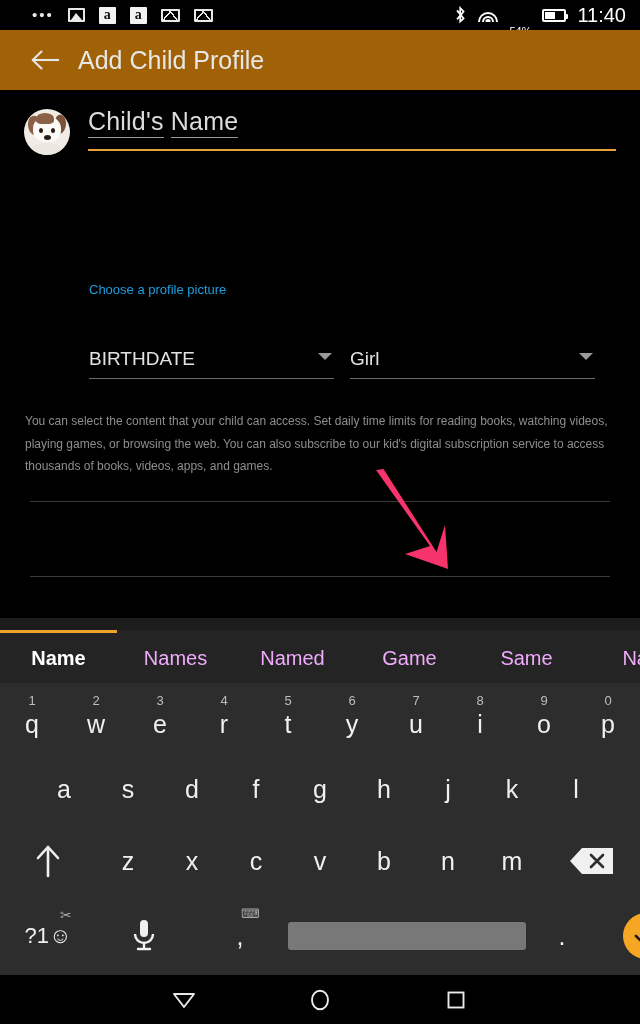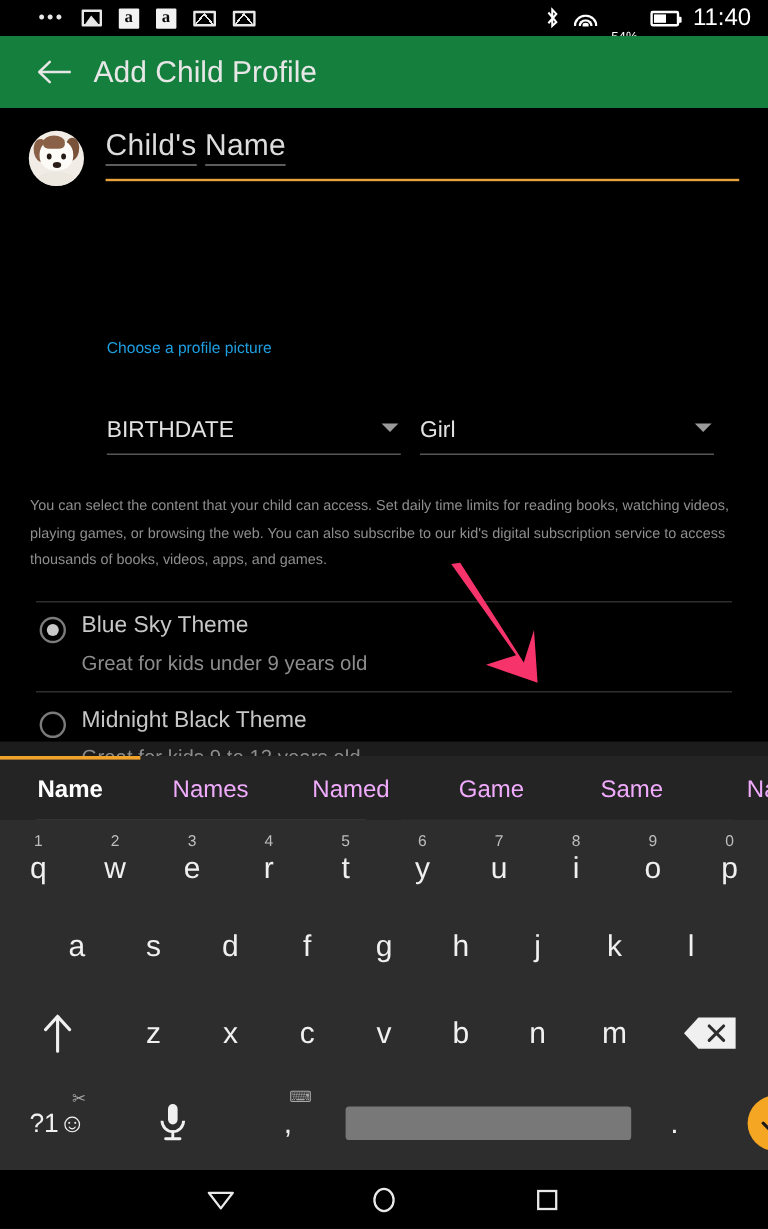--- a/index.html
+++ b/index.html
@@ -51,21 +51,21 @@
   .ico-wifi i.w3 { width:5px; height:3px; background:#fff; border:none; border-radius:50% 50% 0 0; }
   .sb-pct { color:#fff; font-size:11px;margin-top:32px; }
   .ico-batt { width:24px; height:13px; border:2px solid #fff; border-radius:2px; position:relative; padding:1px; }
   .ico-batt:after { content:""; position:absolute; right:-4px; top:3px; width:3px; height:5px; background:#fff; border-radius:0 1px 1px 0; }
   .ico-batt em { display:block; height:100%; width:52%; background:#fff; }
   .sb-time { color:#fff; font-size:20px; }
 
   
   .appbar {
     position:absolute; top:30px; left:0; width:640px; height:60px;
-    background:#15803d; display:flex; align-items:center;
+    background:#a16207; display:flex; align-items:center;
   }
   .back-arrow { width:52px; margin-left:20px; display:flex; align-items:center; justify-content:center; }
   .back-arrow svg { display:block; }
   .appbar-title { color:#e7e7e7; font-size:25px; font-weight:400; margin-left:6px; }
 
   
   .content { position:absolute; top:90px; left:0; width:640px; height:528px; background:#000000; }
 
   .name-row { position:absolute; top:17px; left:24px; width:592px; height:62px; }
   .avatar {
@@ -236,33 +236,23 @@
       <div class="select">
         <div class="val">Girl</div>
         <div class="caret"></div>
       </div>
     </div>
 
     <div class="blurb">You can select the content that your child can access. Set daily time limits for reading books, watching videos, playing games, or browsing the web. You can also subscribe to our kid's digital subscription service to access thousands of books, videos, apps, and games.</div>
 
     <div class="divider div1"></div>
 
-    <div class="theme-opt theme1">
-      <div class="radio on"></div>
-      <div class="theme-label">Blue Sky Theme</div>
-      <div class="theme-sub">Great for kids under 9 years old</div>
-    </div>
 
     <div class="divider div2"></div>
 
-    <div class="theme-opt theme2">
-      <div class="radio"></div>
-      <div class="theme-label">Midnight Black Theme</div>
-      <div class="theme-sub">Great for kids 9 to 12 years old</div>
-    </div>
 
     <div class="btn-row">
       <div class="btn btn-cancel">CANCEL</div>
       <div class="btn btn-add">ADD PROFILE</div>
     </div>
   </div>
 
   <svg class="arrow-annot" viewBox="0 0 110 105">
     <path d="M31.5 1 L84.5 84 L93 57 L96 101 L53 86 L78 78 L24 2 Z" fill="#f6336b"></path>
   </svg>

